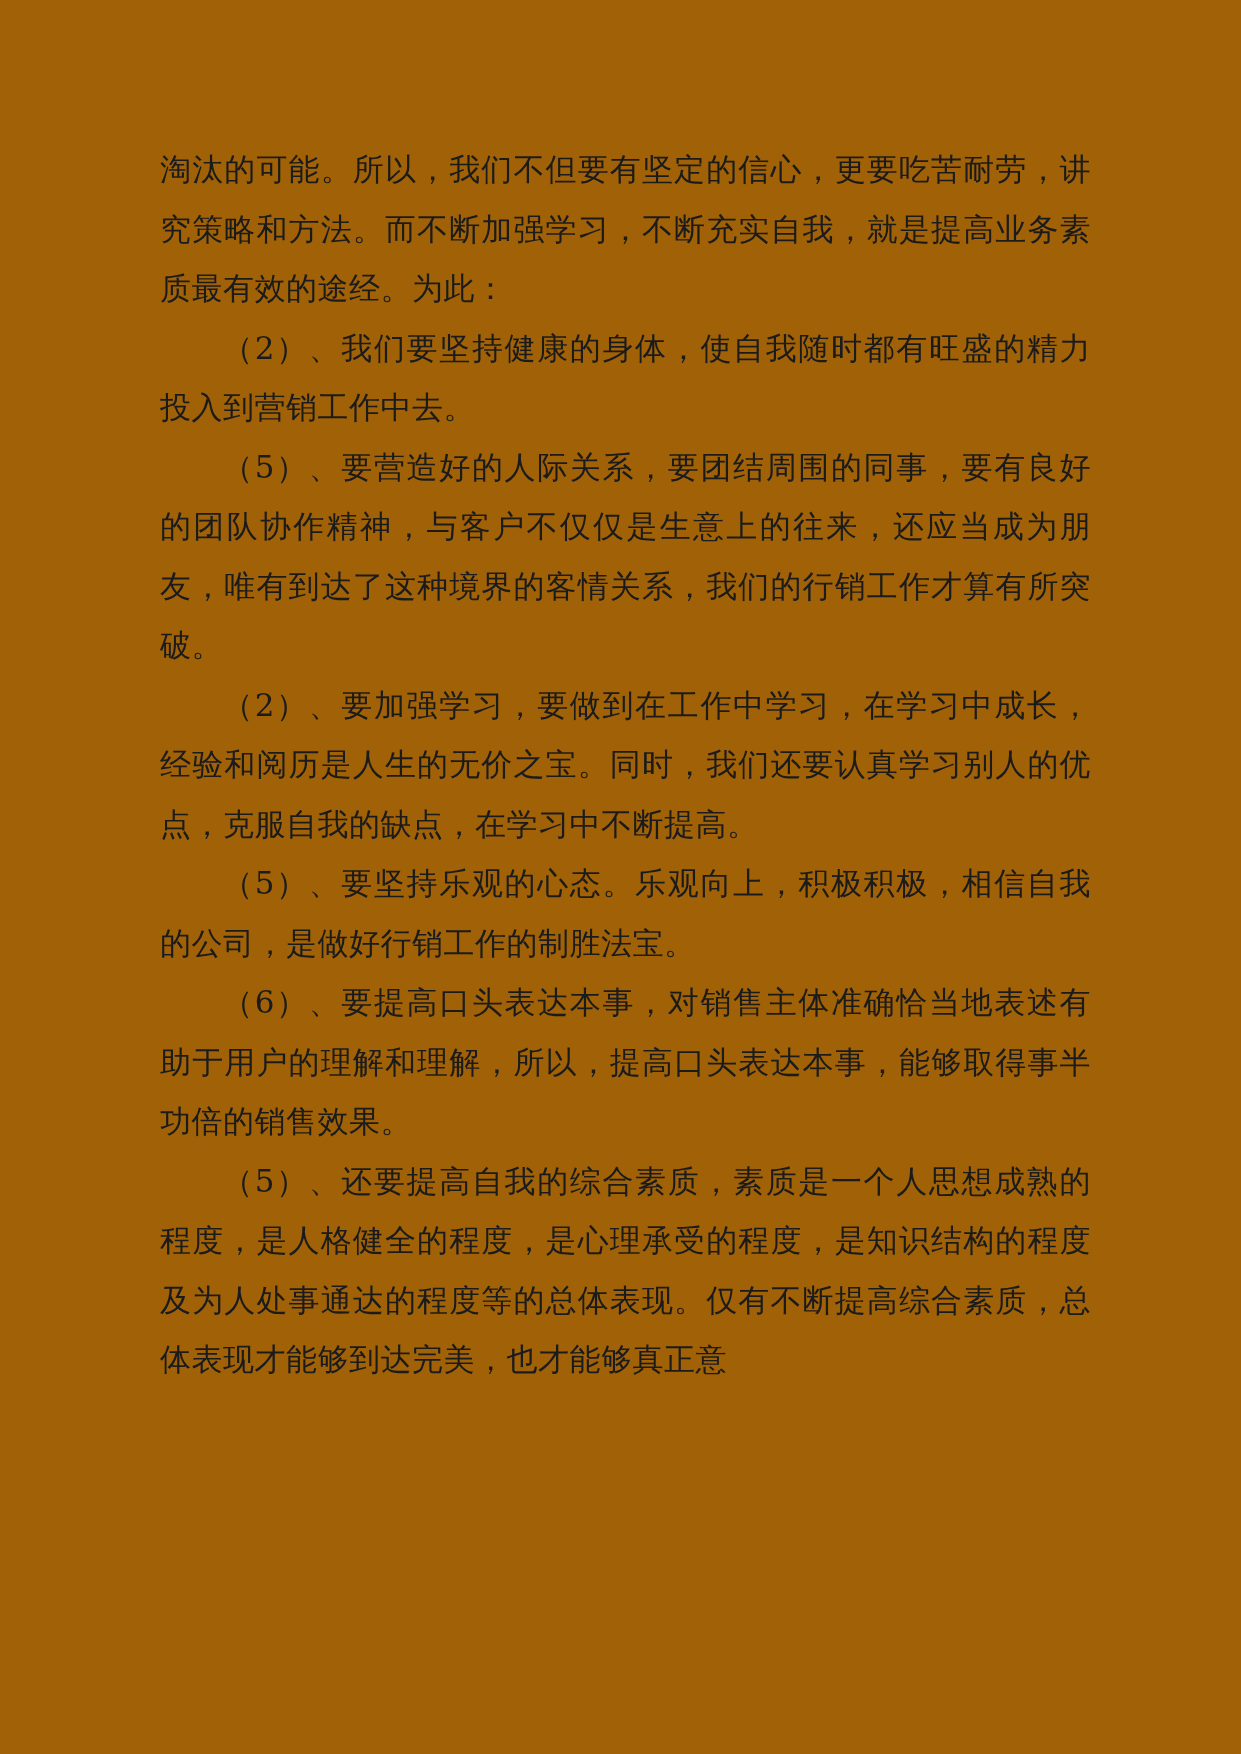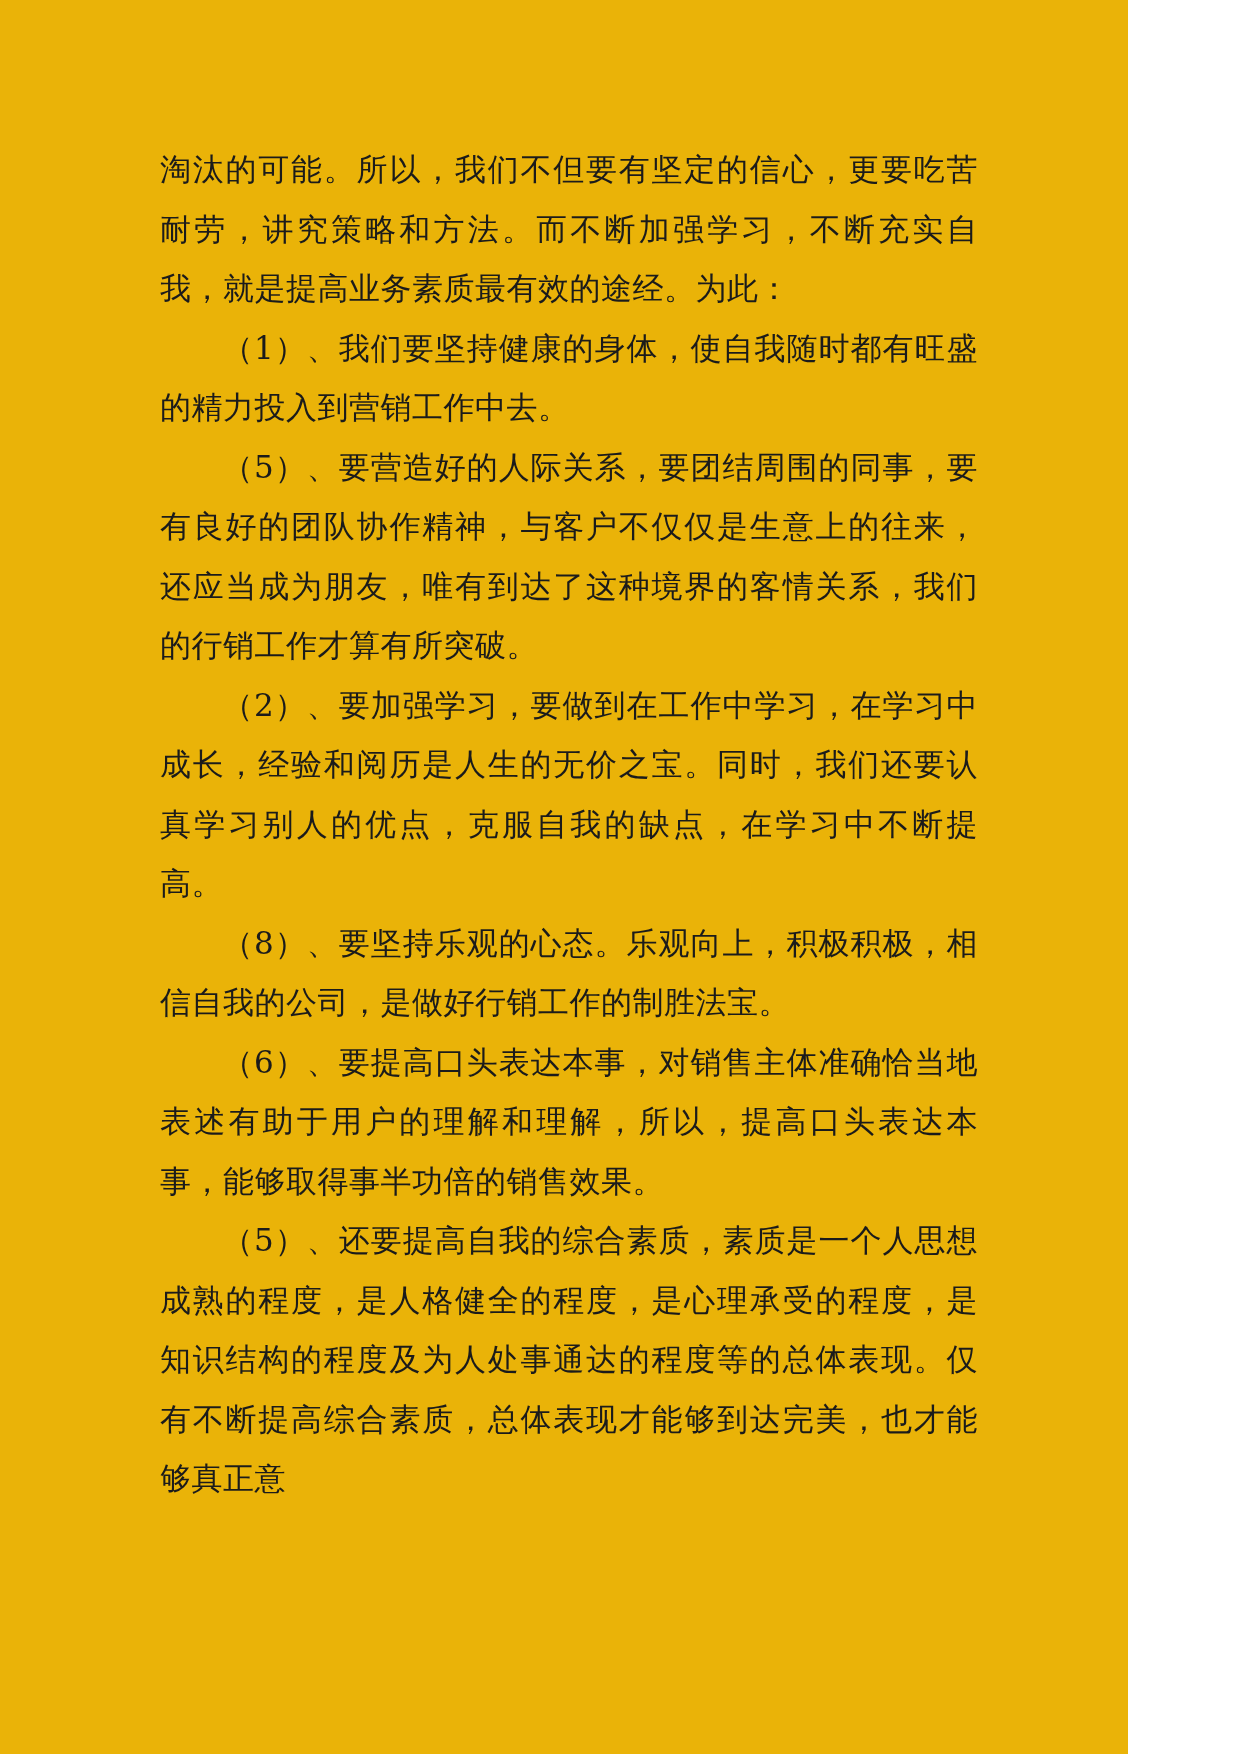--- a/index.html
+++ b/index.html
@@ -9,25 +9,25 @@
   }
   body {
     width: 1241px;
     height: 1754px;
     font-family: "DejaVu Serif", "Liberation Serif", serif;
     color: #1a1a1a;
     overflow: hidden;
   }
   .page {
     position: relative;
-    width: 1128px;
+    width: 1241px;
     height: 1754px;
     box-sizing: border-box;
     padding: 140px 150px 60px 160px;
-    background: #eab308;
+    background: #a16207;
   }
   .doc-body {
     font-size: 31px;
     line-height: 1.92;
     text-align: justify;
     text-justify: inter-ideograph;
     letter-spacing: 0.5px;
     color: #1b1b1b;
   }
   .para {
@@ -41,20 +41,20 @@
   .indent {
     text-indent: 2em;
   }
 </style>
 </head>
 <body>
 
 <div class="page">
   <div class="doc-body">
     <p class="para">淘汰的可能。所以，我们不但要有坚定的信心，更要吃苦耐劳，讲究策略和方法。而不断加强学习，不断充实自我，就是提高业务素质最有效的途经。为此：</p>
-    <p class="para indent">（1）、我们要坚持健康的身体，使自我随时都有旺盛的精力投入到营销工作中去。</p>
+    <p class="para indent">（2）、我们要坚持健康的身体，使自我随时都有旺盛的精力投入到营销工作中去。</p>
     <p class="para indent">（5）、要营造好的人际关系，要团结周围的同事，要有良好的团队协作精神，与客户不仅仅是生意上的往来，还应当成为朋友，唯有到达了这种境界的客情关系，我们的行销工作才算有所突破。</p>
     <p class="para indent">（2）、要加强学习，要做到在工作中学习，在学习中成长，经验和阅历是人生的无价之宝。同时，我们还要认真学习别人的优点，克服自我的缺点，在学习中不断提高。</p>
-    <p class="para indent">（8）、要坚持乐观的心态。乐观向上，积极积极，相信自我的公司，是做好行销工作的制胜法宝。</p>
+    <p class="para indent">（5）、要坚持乐观的心态。乐观向上，积极积极，相信自我的公司，是做好行销工作的制胜法宝。</p>
     <p class="para indent">（6）、要提高口头表达本事，对销售主体准确恰当地表述有助于用户的理解和理解，所以，提高口头表达本事，能够取得事半功倍的销售效果。</p>
     <p class="para indent">（5）、还要提高自我的综合素质，素质是一个人思想成熟的程度，是人格健全的程度，是心理承受的程度，是知识结构的程度及为人处事通达的程度等的总体表现。仅有不断提高综合素质，总体表现才能够到达完美，也才能够真正意</p>
   </div>
 </div>
 
 </body></html>

